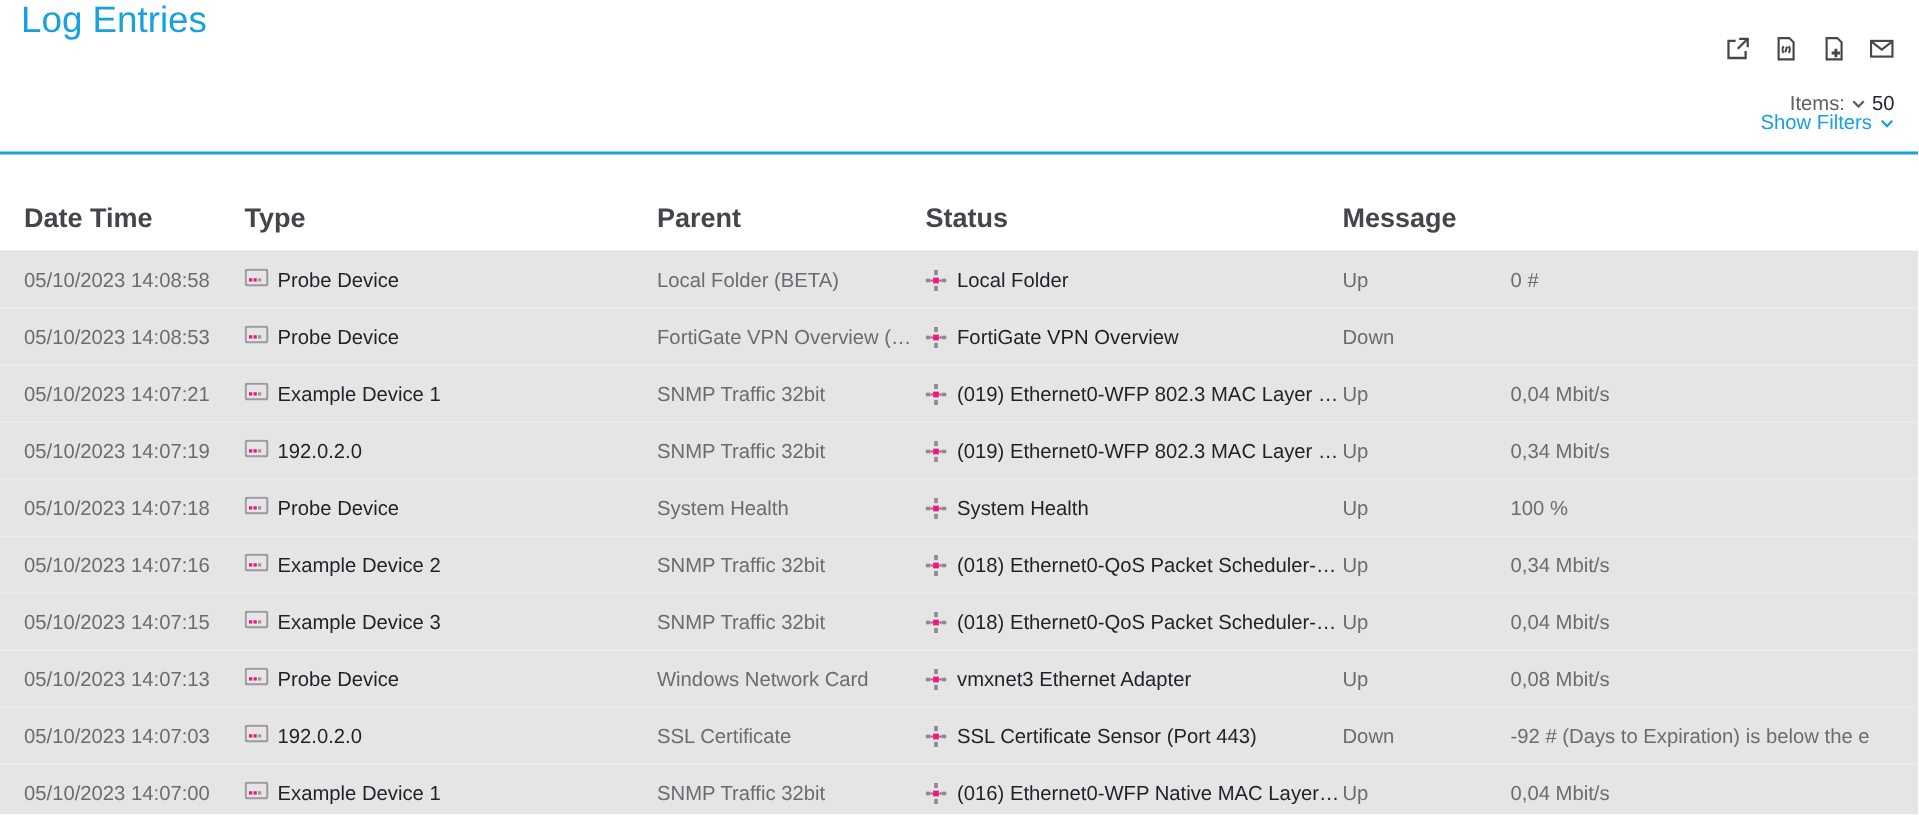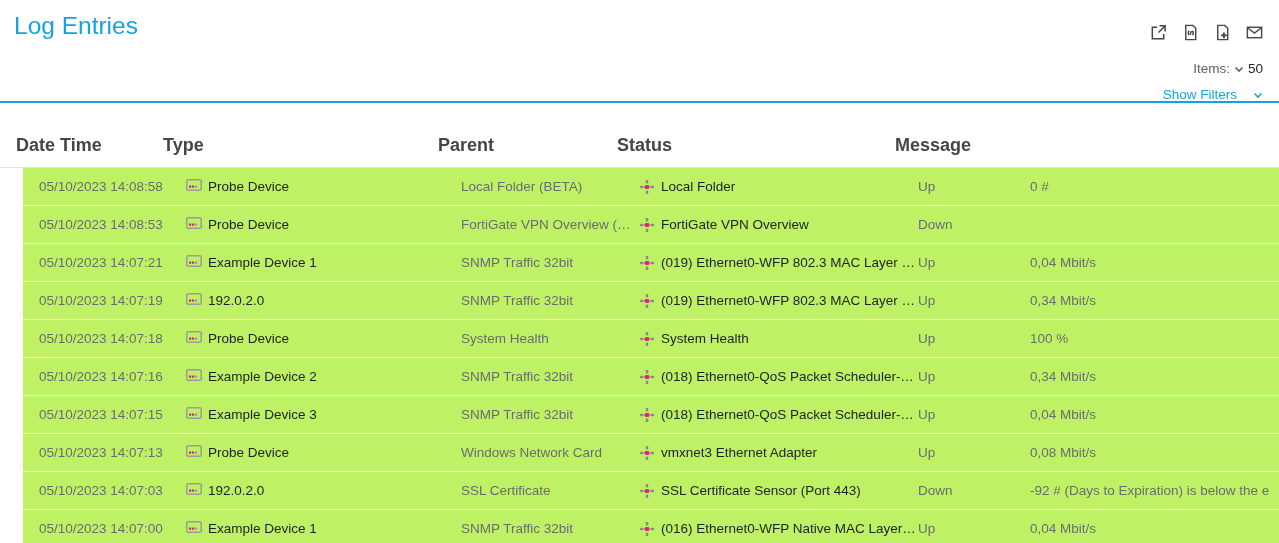--- a/index.html
+++ b/index.html
@@ -8,21 +8,21 @@
   .page {
     position: relative;
     width: 1279px;
     height: 543px;
     background: #ffffff;
     overflow: hidden;
   }
   .page-title {
     position: absolute;
     left: 14px;
-    top: 12px;
+    top: 0;
     font-size: 24.5px;
     font-weight: 400;
     color: #17a2de;
   }
   .actions {
     position: absolute;
     top: 23px;
     right: 15px;
     display: flex;
     gap: 13px;
@@ -37,27 +37,27 @@
     font-size: 13.5px;
     color: #5f6066;
     display: flex;
     align-items: center;
     gap: 4px;
   }
   .items-value { color: #23242b; }
   .chev { display: inline-block; }
   .filters-row {
     position: absolute;
-    top: 87px;
+    top: 74px;
     right: 16px;
     font-size: 13.5px;
     color: #17a2de;
     display: flex;
     align-items: center;
-    gap: 16px;
+    gap: 5px;
     cursor: pointer;
   }
   .rule {
     position: absolute;
     top: 101px;
     left: 0;
     width: 100%;
     height: 2px;
     background: #17a2de;
   }
@@ -81,22 +81,21 @@
     font-size: 18px;
     font-weight: 700;
     color: #43454a;
     padding-bottom: 11px;
     white-space: nowrap;
   }
   .trow {
     height: 38px;
     align-items: center;
     border-bottom: 1px solid #ececee;
-    background: #bef264;
-    margin-left: 23px;
+    background: #e5e5e5;
   }
   .cell {
     font-size: 13.5px;
     white-space: nowrap;
     overflow: hidden;
   }
   .c-gray  { color: #6b6c72; }
   .c-dark  { color: #1e2128; }
   .with-icon { display: flex; gap: 6px; }
   .obj-icon-wrap { display: flex; align-items: center; gap: 7px; }

